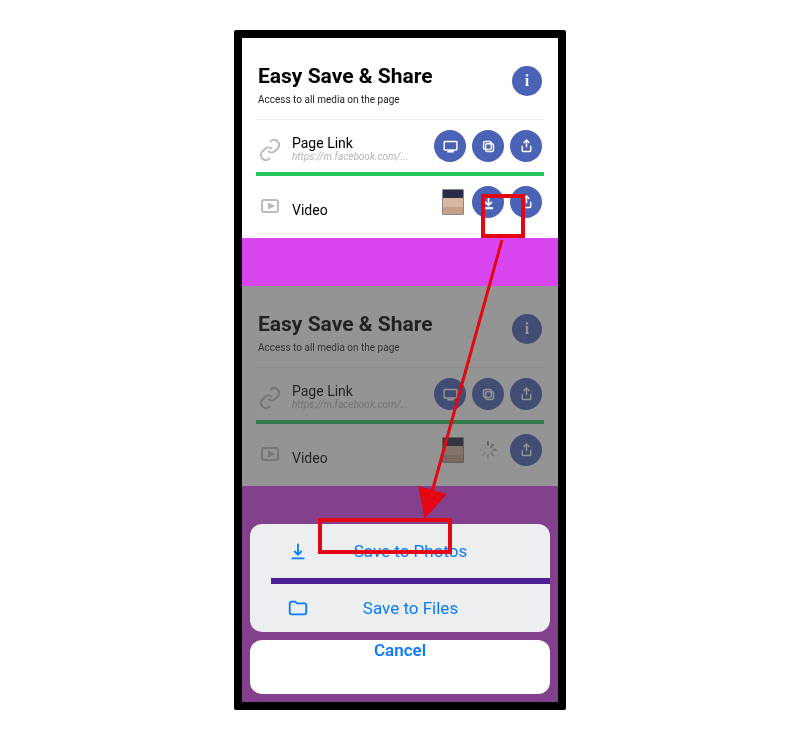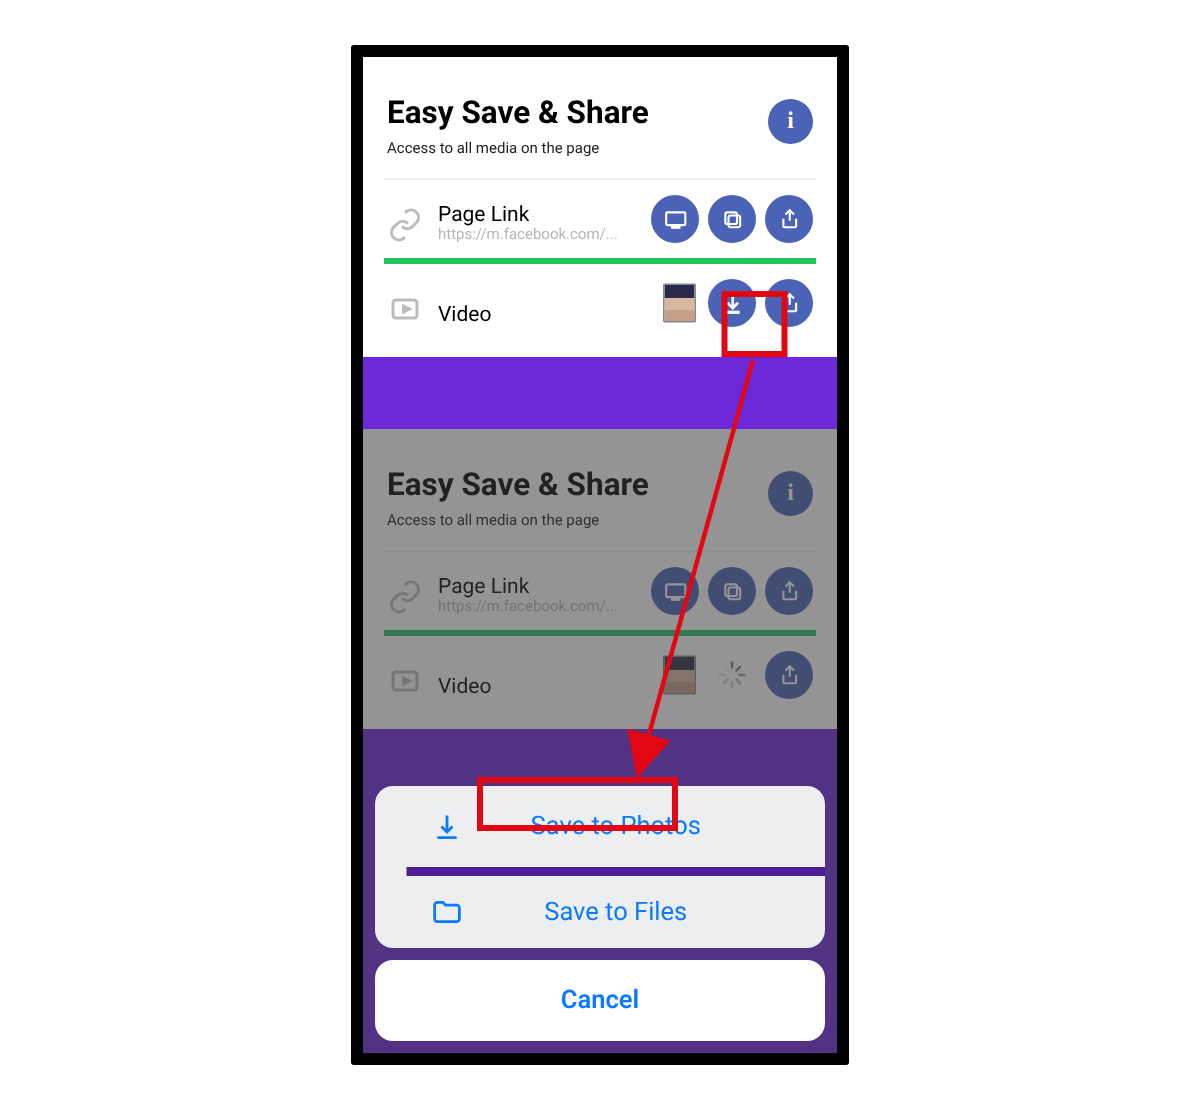--- a/index.html
+++ b/index.html
@@ -24,21 +24,21 @@
     width: 332px;
     height: 680px;
     background: #000;
     padding: 8px;
     border-radius: 2px;
   }
   .phone-inner {
     position: relative;
     width: 100%;
     height: 100%;
-    background: #6d28d9;
+    background: #d946ef;
     overflow: hidden;
   }
 
   
   .card {
     background: #fff;
     padding: 16px 14px 10px 14px;
   }
   .card-header {
     display: flex;
@@ -83,20 +83,21 @@
   .row-labels { flex: 1; min-width: 0; overflow: hidden; }
   .row-label {
     font-size: 14px;
     color: #000;
   }
   .row-sub {
     font-size: 10px;
     color: #b5b5b5;
     white-space: nowrap; overflow: hidden; text-overflow: ellipsis;
     max-width: 140px;
+    font-style: italic;
   }
   .row-actions {
     display: flex;
     gap: 6px;
     align-items: center;
   }
   .thumb {
     width: 22px; height: 26px;
     background: linear-gradient(#2a2a4a 0 35%, #d9b8a0 35% 70%, #c4a088 70% 100%);
     border: 1px solid #888;
@@ -162,21 +163,21 @@
     left: 16px;
     top: 50%;
     transform: translateY(-50%);
     width: 22px; height: 22px;
     color: #0a7aff;
   }
   .sheet-cancel {
     background: #fff;
     border-radius: 12px;
     height: 54px;
-    display: flex; align-items: center; justify-content: center;
+    display: flex; align-items: flex-start; justify-content: center;
     font-size: 17px;
     font-weight: 600;
     color: #0a7aff;
   }
 
   
   .hl {
     position: absolute;
     border: 4px solid #e30613;
     pointer-events: none;

